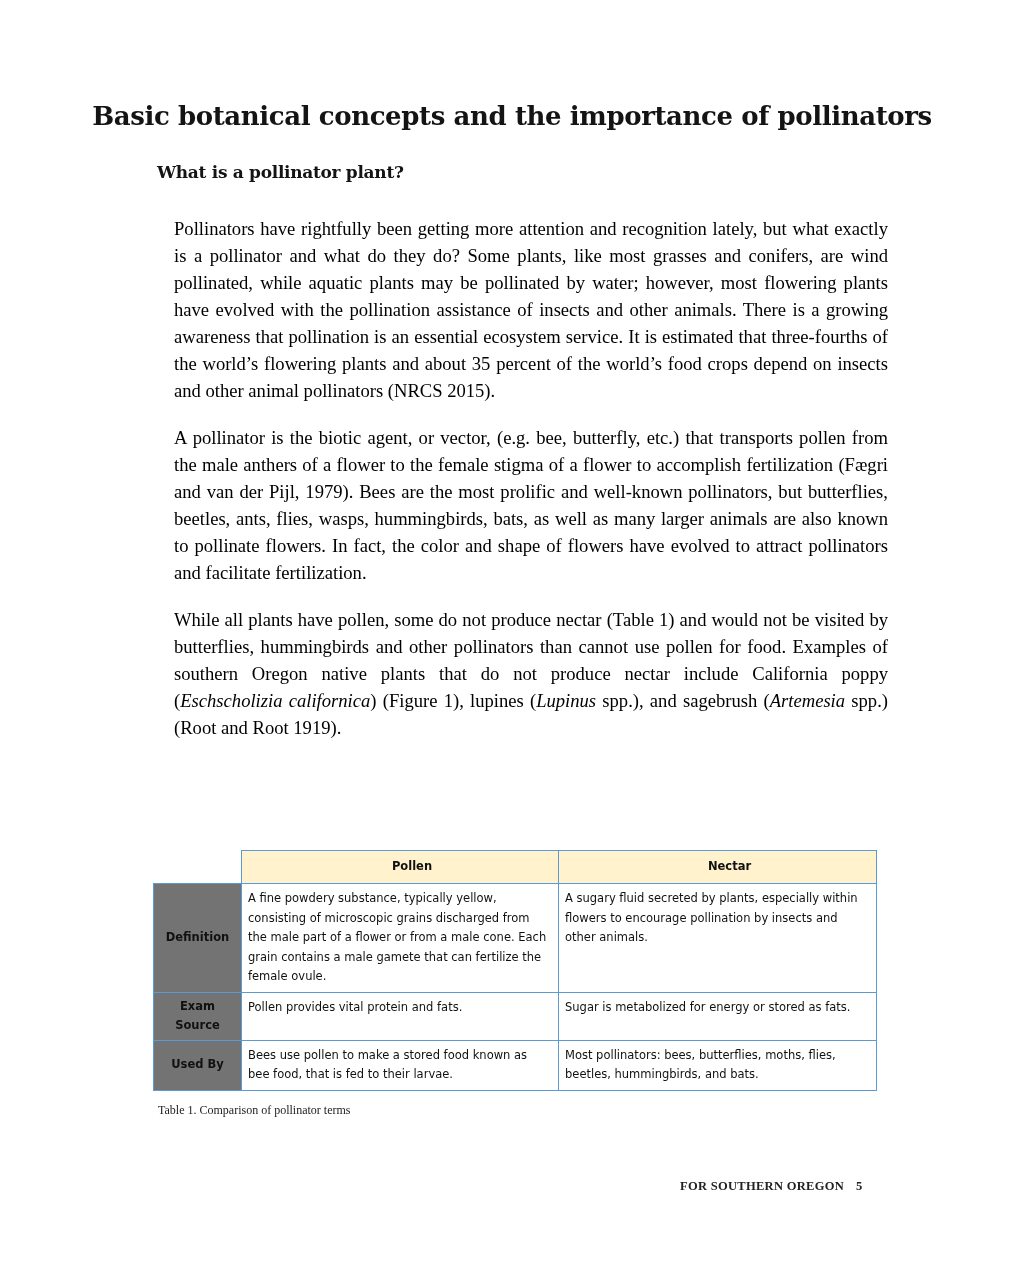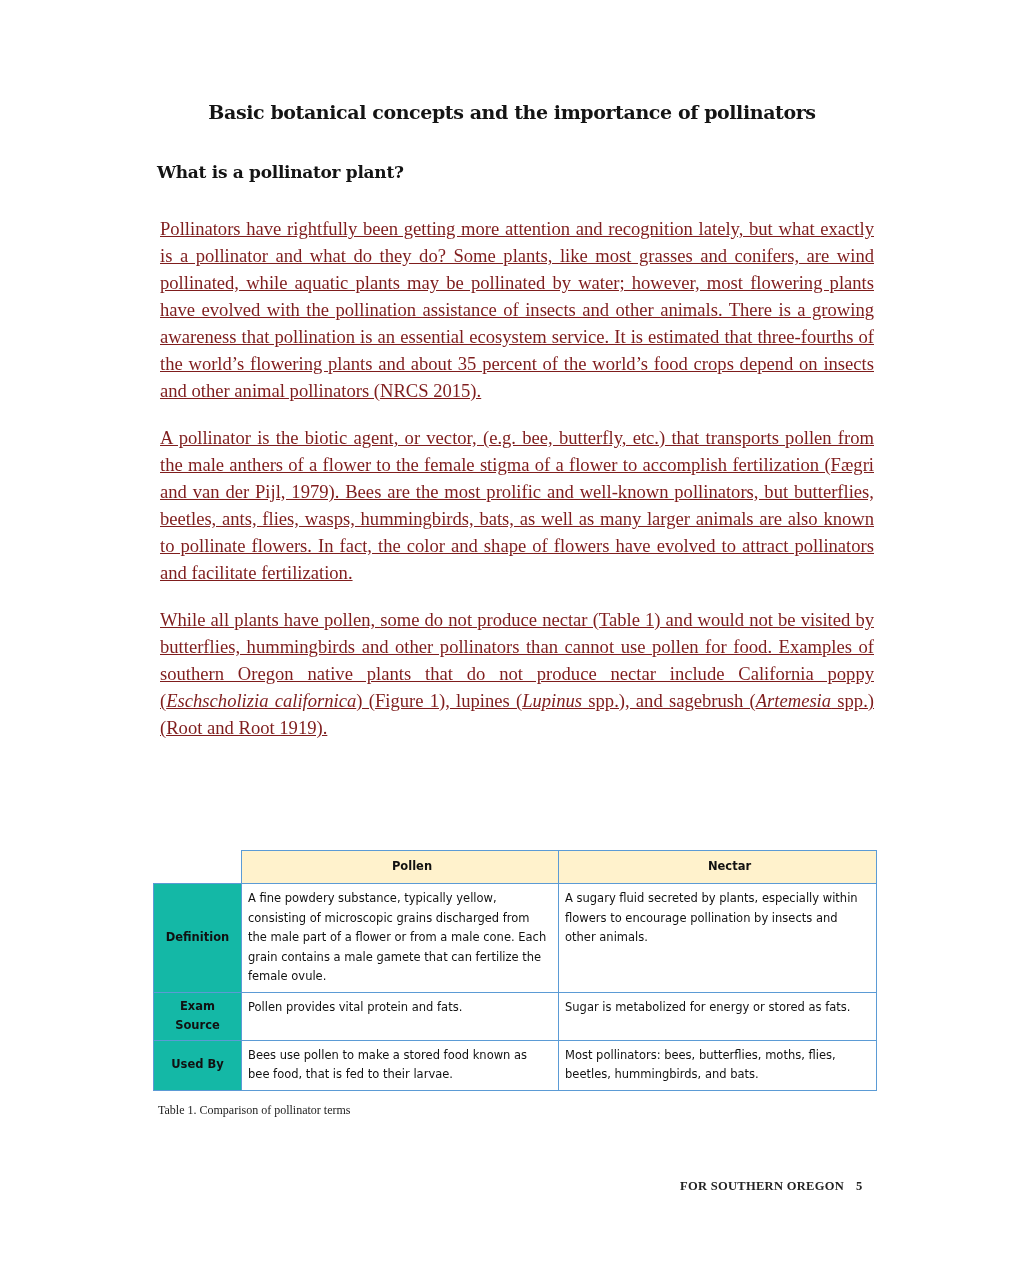--- a/index.html
+++ b/index.html
@@ -1,48 +1,48 @@
 <!DOCTYPE html>
 <html><head>
   <meta charset="utf-8">
   <style>
     html, body { margin: 0; padding: 0; background: #ffffff; }
     body { width: 1024px; height: 1272px; position: relative; overflow: hidden; }
     .page { position: absolute; left: 0; top: 0; width: 1024px; height: 1272px; }
     .title {
       position: absolute; left: 0; width: 1024px; top: 101px; text-align: center;
-      font-family: "DejaVu Serif", serif; font-weight: bold; font-size: 19px;
+      font-family: "DejaVu Serif", serif; font-weight: bold; font-size: 26px;
       color: #141414; letter-spacing: -0.4px; margin: 0;
     }
     .subtitle {
       position: absolute; left: 157px; top: 162px;
       font-family: "DejaVu Serif", serif; font-weight: bold; font-size: 17px;
       color: #141414; letter-spacing: -0.3px; margin: 0;
     }
     .para {
-      position: absolute; left: 160px; width: 714px;
+      position: absolute; left: 174px; width: 714px;
       font-family: "Liberation Serif", serif; font-size: 18.6px; line-height: 27px;
-      color: #7f1d1d; text-align: justify; margin: 0; hyphens: manual; text-decoration: underline;
+      color: #000000; text-align: justify; margin: 0; hyphens: manual;
     }
     .p1 { top: 215px; }
     .p2 { top: 424px; }
     .p3 { top: 606px; }
     .p4 { top: 762px; }
     .para i { font-style: italic; }
     table.cmp {
       position: absolute; left: 153px; top: 850px; width: 723px;
       border-collapse: collapse; table-layout: fixed;
       font-family: "DejaVu Sans", sans-serif; font-size: 11.5px; color: #111;
     }
     table.cmp td, table.cmp th {
       border: 1.5px solid #5b9bd5; padding: 5px 6px; vertical-align: top; line-height: 19.5px;
     }
     table.cmp th.blank { border: none; border-bottom: 1.5px solid #5b9bd5; border-right: 1.5px solid #5b9bd5; background: #fff; }
     table.cmp th.colhead { background: #fff2cc; font-weight: bold; text-align: center; vertical-align: middle; height: 22px; padding-left: 30px; }
-    table.cmp td.rowhead { background: #14b8a6; font-weight: bold; text-align: center; vertical-align: middle; padding: 4px 3px; }
+    table.cmp td.rowhead { background: #737373; font-weight: bold; text-align: center; vertical-align: middle; padding: 4px 3px; }
     .caption {
       position: absolute; left: 158px; top: 1103px;
       font-family: "Liberation Serif", serif; font-size: 12px; color: #222;
     }
     .footer {
       position: absolute; left: 680px; top: 1179px;
       font-family: "Liberation Serif", serif; font-weight: bold; font-size: 12.5px; color: #222;
       letter-spacing: 0.3px;
     }
     .footer .pg { margin-left: 12px; }

